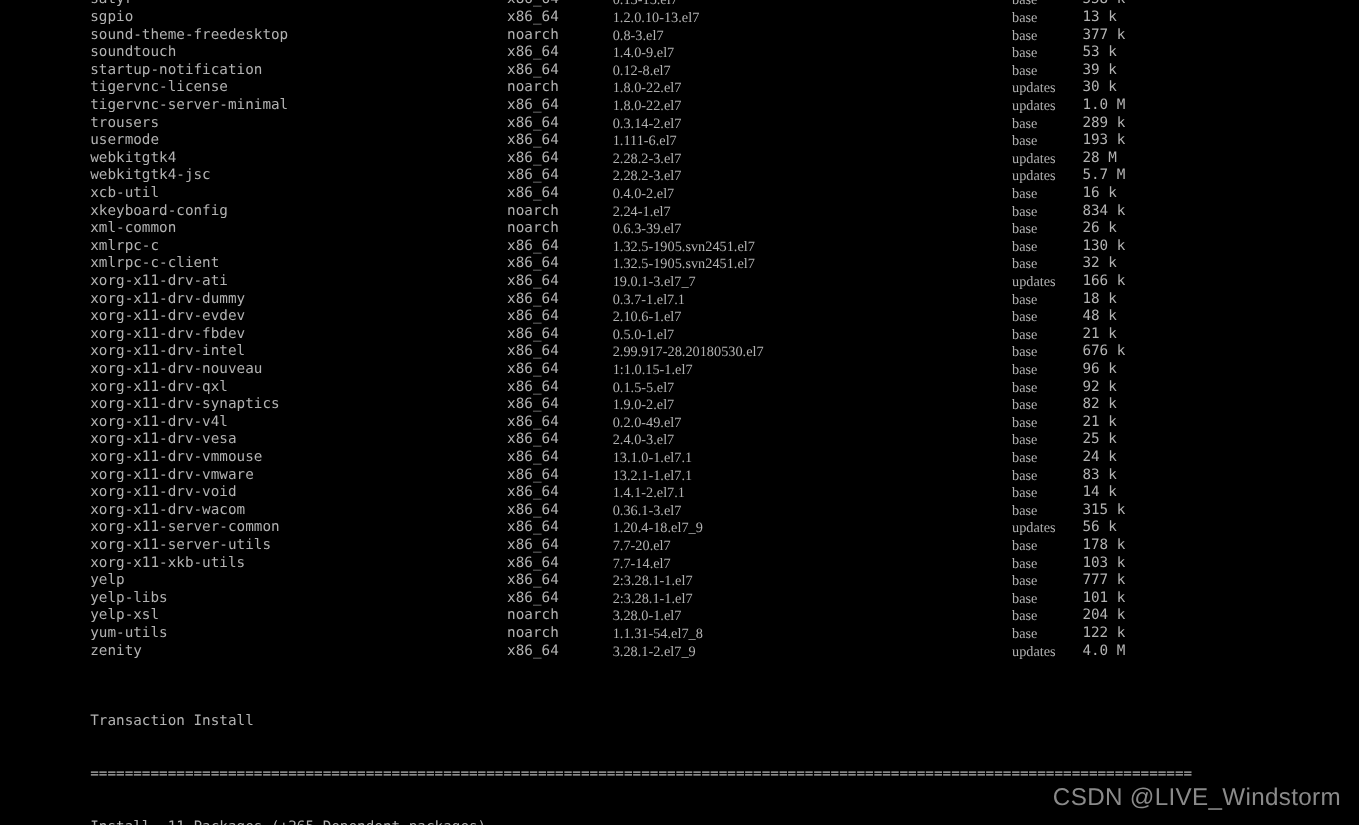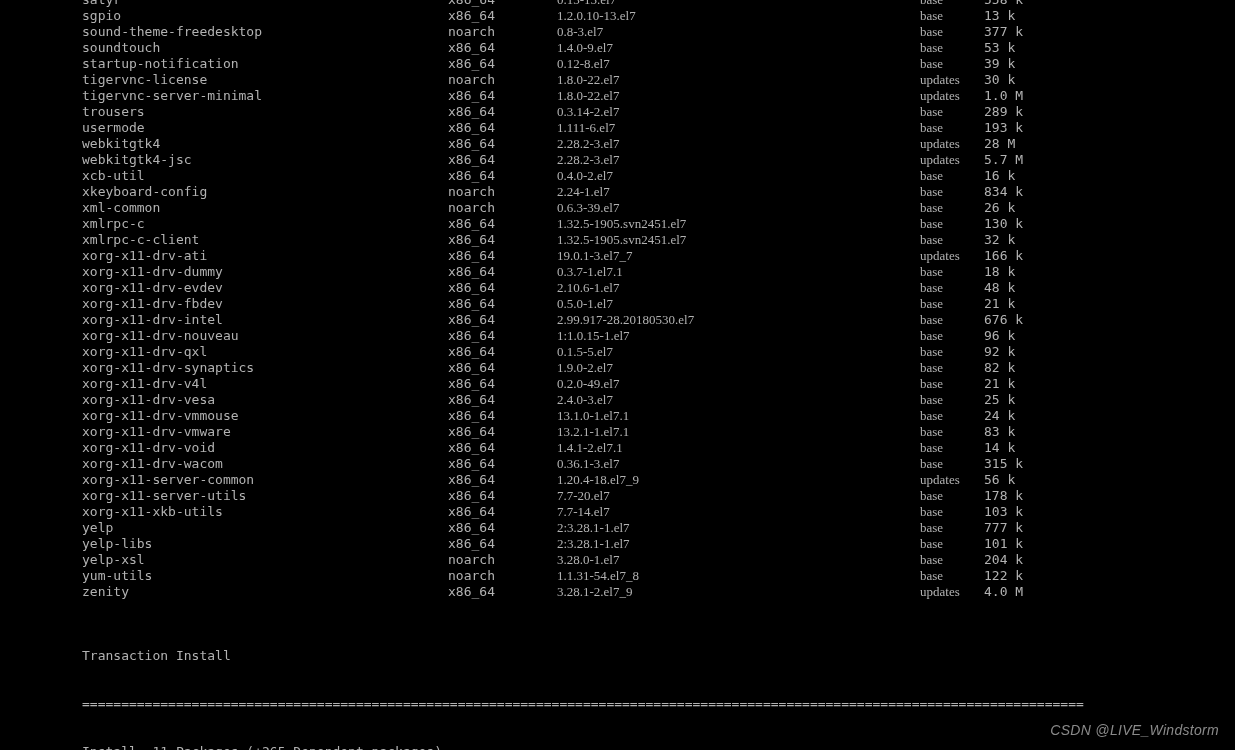--- a/index.html
+++ b/index.html
@@ -44,21 +44,21 @@
     position: relative;
     white-space: pre;
   }
   .col-name {
     position: absolute;
     left: 0;
     top: 0;
   }
   .col-arch {
     position: absolute;
-    left: 366px;
+    left: 379px;
     top: 0;
   }
   .col-ver {
     position: absolute;
     left: 475px;
     top: 0;
     font-family: Liberation Serif, serif;
   }
   .col-repo {
     position: absolute;
@@ -93,25 +93,24 @@
     white-space: pre;
     overflow: hidden;
     width: 1025px;
   }
 
   #watermark {
     position: absolute;
     right: 16px;
     bottom: 12px;
     font-family: "Liberation Sans", sans-serif;
-    font-size: 14px;
+    font-size: 22px;
     color: #8a8a8a;
     letter-spacing: 0.3px;
     white-space: pre;
-    font-style: italic;
   }
 </style>
 </head>
 <body>
 
 <div id="terminal">
 
   <div id="scroll-region"><div class="pkg-row"><span class="col-name">satyr</span><span class="col-arch">x86_64</span><span class="col-ver">0.13-15.el7</span><span class="col-repo">base</span><span class="col-size">558 k</span></div><div class="pkg-row"><span class="col-name">sgpio</span><span class="col-arch">x86_64</span><span class="col-ver">1.2.0.10-13.el7</span><span class="col-repo">base</span><span class="col-size">13 k</span></div><div class="pkg-row"><span class="col-name">sound-theme-freedesktop</span><span class="col-arch">noarch</span><span class="col-ver">0.8-3.el7</span><span class="col-repo">base</span><span class="col-size">377 k</span></div><div class="pkg-row"><span class="col-name">soundtouch</span><span class="col-arch">x86_64</span><span class="col-ver">1.4.0-9.el7</span><span class="col-repo">base</span><span class="col-size">53 k</span></div><div class="pkg-row"><span class="col-name">startup-notification</span><span class="col-arch">x86_64</span><span class="col-ver">0.12-8.el7</span><span class="col-repo">base</span><span class="col-size">39 k</span></div><div class="pkg-row"><span class="col-name">tigervnc-license</span><span class="col-arch">noarch</span><span class="col-ver">1.8.0-22.el7</span><span class="col-repo">updates</span><span class="col-size">30 k</span></div><div class="pkg-row"><span class="col-name">tigervnc-server-minimal</span><span class="col-arch">x86_64</span><span class="col-ver">1.8.0-22.el7</span><span class="col-repo">updates</span><span class="col-size">1.0 M</span></div><div class="pkg-row"><span class="col-name">trousers</span><span class="col-arch">x86_64</span><span class="col-ver">0.3.14-2.el7</span><span class="col-repo">base</span><span class="col-size">289 k</span></div><div class="pkg-row"><span class="col-name">usermode</span><span class="col-arch">x86_64</span><span class="col-ver">1.111-6.el7</span><span class="col-repo">base</span><span class="col-size">193 k</span></div><div class="pkg-row"><span class="col-name">webkitgtk4</span><span class="col-arch">x86_64</span><span class="col-ver">2.28.2-3.el7</span><span class="col-repo">updates</span><span class="col-size">28 M</span></div><div class="pkg-row"><span class="col-name">webkitgtk4-jsc</span><span class="col-arch">x86_64</span><span class="col-ver">2.28.2-3.el7</span><span class="col-repo">updates</span><span class="col-size">5.7 M</span></div><div class="pkg-row"><span class="col-name">xcb-util</span><span class="col-arch">x86_64</span><span class="col-ver">0.4.0-2.el7</span><span class="col-repo">base</span><span class="col-size">16 k</span></div><div class="pkg-row"><span class="col-name">xkeyboard-config</span><span class="col-arch">noarch</span><span class="col-ver">2.24-1.el7</span><span class="col-repo">base</span><span class="col-size">834 k</span></div><div class="pkg-row"><span class="col-name">xml-common</span><span class="col-arch">noarch</span><span class="col-ver">0.6.3-39.el7</span><span class="col-repo">base</span><span class="col-size">26 k</span></div><div class="pkg-row"><span class="col-name">xmlrpc-c</span><span class="col-arch">x86_64</span><span class="col-ver">1.32.5-1905.svn2451.el7</span><span class="col-repo">base</span><span class="col-size">130 k</span></div><div class="pkg-row"><span class="col-name">xmlrpc-c-client</span><span class="col-arch">x86_64</span><span class="col-ver">1.32.5-1905.svn2451.el7</span><span class="col-repo">base</span><span class="col-size">32 k</span></div><div class="pkg-row"><span class="col-name">xorg-x11-drv-ati</span><span class="col-arch">x86_64</span><span class="col-ver">19.0.1-3.el7_7</span><span class="col-repo">updates</span><span class="col-size">166 k</span></div><div class="pkg-row"><span class="col-name">xorg-x11-drv-dummy</span><span class="col-arch">x86_64</span><span class="col-ver">0.3.7-1.el7.1</span><span class="col-repo">base</span><span class="col-size">18 k</span></div><div class="pkg-row"><span class="col-name">xorg-x11-drv-evdev</span><span class="col-arch">x86_64</span><span class="col-ver">2.10.6-1.el7</span><span class="col-repo">base</span><span class="col-size">48 k</span></div><div class="pkg-row"><span class="col-name">xorg-x11-drv-fbdev</span><span class="col-arch">x86_64</span><span class="col-ver">0.5.0-1.el7</span><span class="col-repo">base</span><span class="col-size">21 k</span></div><div class="pkg-row"><span class="col-name">xorg-x11-drv-intel</span><span class="col-arch">x86_64</span><span class="col-ver">2.99.917-28.20180530.el7</span><span class="col-repo">base</span><span class="col-size">676 k</span></div><div class="pkg-row"><span class="col-name">xorg-x11-drv-nouveau</span><span class="col-arch">x86_64</span><span class="col-ver">1:1.0.15-1.el7</span><span class="col-repo">base</span><span class="col-size">96 k</span></div><div class="pkg-row"><span class="col-name">xorg-x11-drv-qxl</span><span class="col-arch">x86_64</span><span class="col-ver">0.1.5-5.el7</span><span class="col-repo">base</span><span class="col-size">92 k</span></div><div class="pkg-row"><span class="col-name">xorg-x11-drv-synaptics</span><span class="col-arch">x86_64</span><span class="col-ver">1.9.0-2.el7</span><span class="col-repo">base</span><span class="col-size">82 k</span></div><div class="pkg-row"><span class="col-name">xorg-x11-drv-v4l</span><span class="col-arch">x86_64</span><span class="col-ver">0.2.0-49.el7</span><span class="col-repo">base</span><span class="col-size">21 k</span></div><div class="pkg-row"><span class="col-name">xorg-x11-drv-vesa</span><span class="col-arch">x86_64</span><span class="col-ver">2.4.0-3.el7</span><span class="col-repo">base</span><span class="col-size">25 k</span></div><div class="pkg-row"><span class="col-name">xorg-x11-drv-vmmouse</span><span class="col-arch">x86_64</span><span class="col-ver">13.1.0-1.el7.1</span><span class="col-repo">base</span><span class="col-size">24 k</span></div><div class="pkg-row"><span class="col-name">xorg-x11-drv-vmware</span><span class="col-arch">x86_64</span><span class="col-ver">13.2.1-1.el7.1</span><span class="col-repo">base</span><span class="col-size">83 k</span></div><div class="pkg-row"><span class="col-name">xorg-x11-drv-void</span><span class="col-arch">x86_64</span><span class="col-ver">1.4.1-2.el7.1</span><span class="col-repo">base</span><span class="col-size">14 k</span></div><div class="pkg-row"><span class="col-name">xorg-x11-drv-wacom</span><span class="col-arch">x86_64</span><span class="col-ver">0.36.1-3.el7</span><span class="col-repo">base</span><span class="col-size">315 k</span></div><div class="pkg-row"><span class="col-name">xorg-x11-server-common</span><span class="col-arch">x86_64</span><span class="col-ver">1.20.4-18.el7_9</span><span class="col-repo">updates</span><span class="col-size">56 k</span></div><div class="pkg-row"><span class="col-name">xorg-x11-server-utils</span><span class="col-arch">x86_64</span><span class="col-ver">7.7-20.el7</span><span class="col-repo">base</span><span class="col-size">178 k</span></div><div class="pkg-row"><span class="col-name">xorg-x11-xkb-utils</span><span class="col-arch">x86_64</span><span class="col-ver">7.7-14.el7</span><span class="col-repo">base</span><span class="col-size">103 k</span></div><div class="pkg-row"><span class="col-name">yelp</span><span class="col-arch">x86_64</span><span class="col-ver">2:3.28.1-1.el7</span><span class="col-repo">base</span><span class="col-size">777 k</span></div><div class="pkg-row"><span class="col-name">yelp-libs</span><span class="col-arch">x86_64</span><span class="col-ver">2:3.28.1-1.el7</span><span class="col-repo">base</span><span class="col-size">101 k</span></div><div class="pkg-row"><span class="col-name">yelp-xsl</span><span class="col-arch">noarch</span><span class="col-ver">3.28.0-1.el7</span><span class="col-repo">base</span><span class="col-size">204 k</span></div><div class="pkg-row"><span class="col-name">yum-utils</span><span class="col-arch">noarch</span><span class="col-ver">1.1.31-54.el7_8</span><span class="col-repo">base</span><span class="col-size">122 k</span></div><div class="pkg-row"><span class="col-name">zenity</span><span class="col-arch">x86_64</span><span class="col-ver">3.28.1-2.el7_9</span><span class="col-repo">updates</span><span class="col-size">4.0 M</span></div></div>
 
   <div id="summary-block">

